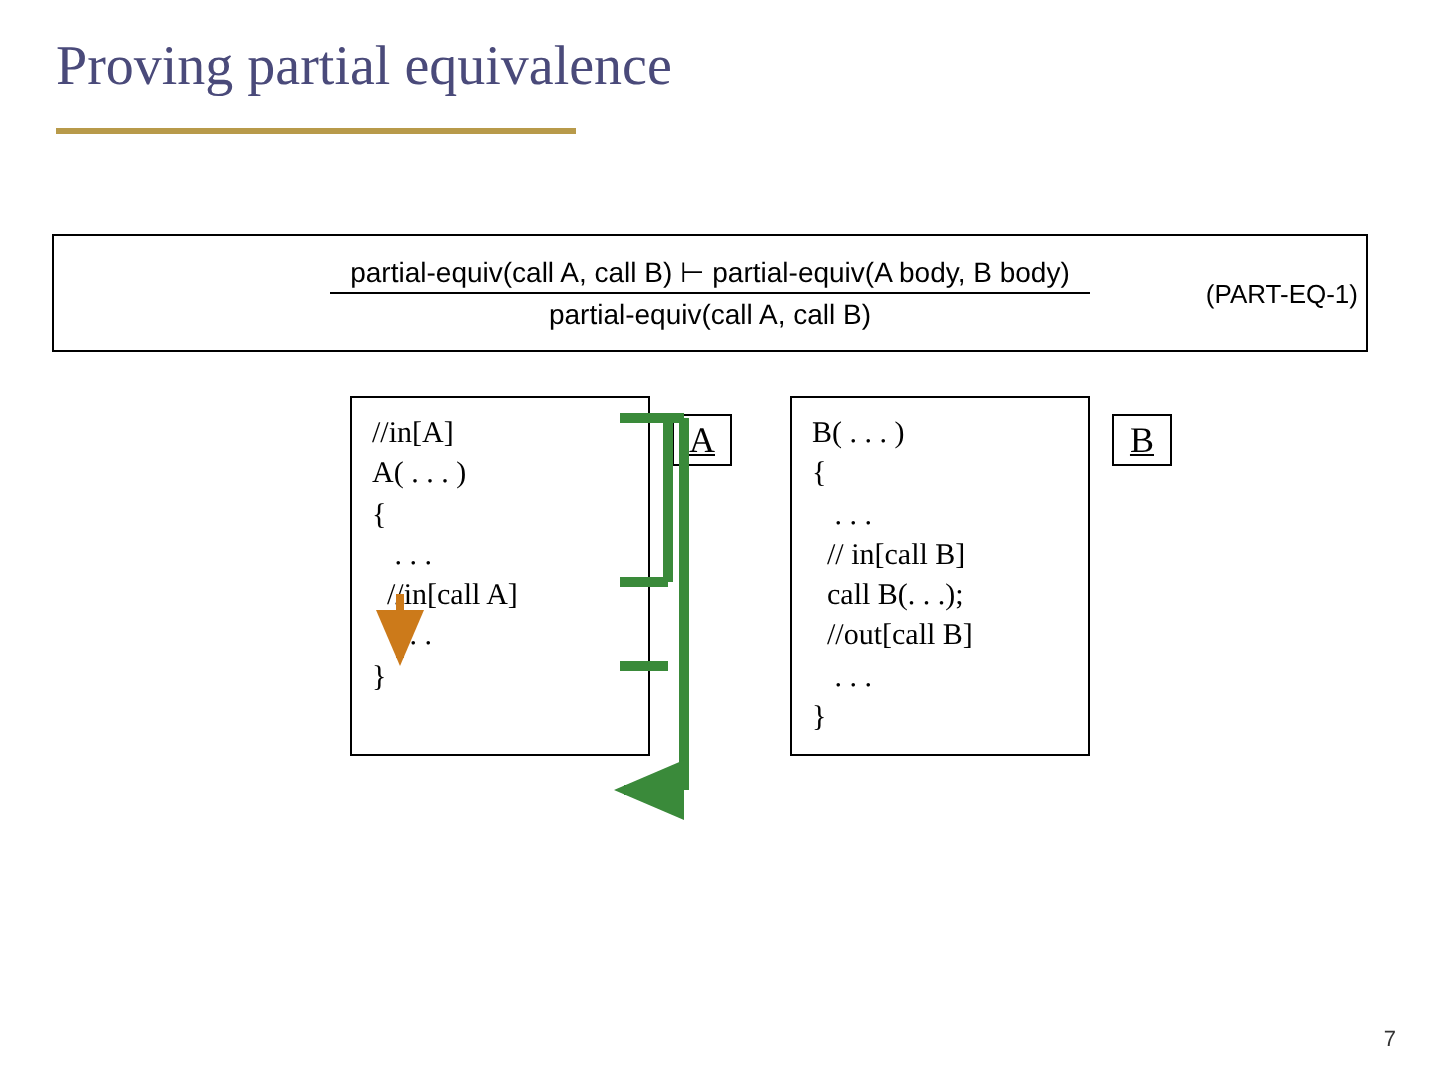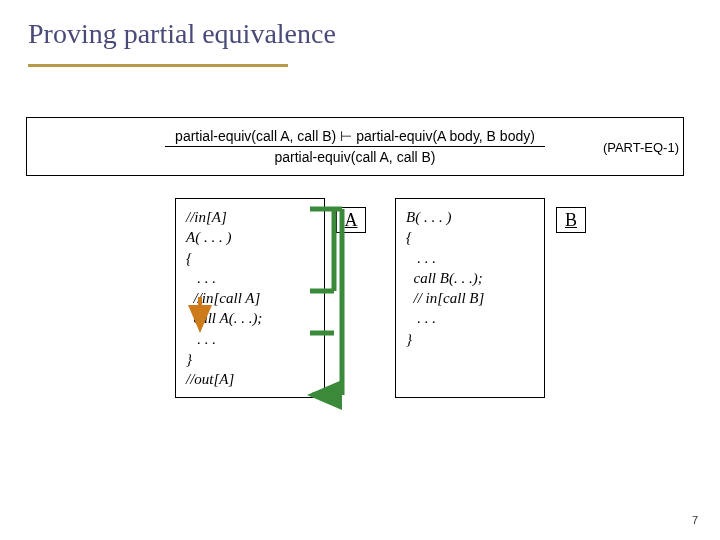--- a/index.html
+++ b/index.html
@@ -56,21 +56,21 @@
   .code-box {
     border: 1px solid #000;
     width: 150px;
     padding: 8px 10px;
     font-family: 'Times New Roman', serif;
     font-size: 15px;
     line-height: 1.35;
     position: relative;
     background: #fff;
   }
-  .code-box .line { white-space: pre; font-style: italic; }
+  .code-box .line { white-space: pre; }
   .label-badge {
     position: absolute;
     top: 8px;
     right: -42px;
     width: 30px;
     height: 26px;
     border: 1px solid #000;
     background: #fff;
     text-align: center;
     font-size: 18px;
@@ -109,24 +109,22 @@
 
 <div class="code-row">
 
   <div class="code-box">
     <div class="label-badge">A</div>
     <div class="line">//in[A]</div>
     <div class="line">A( . . . )</div>
     <div class="line">{</div>
     <div class="line">   . . .</div>
     <div class="line">  //in[call A]</div>
-    <div class="line">  call A(. . .);</div>
     <div class="line">   . . .</div>
     <div class="line">}</div>
-    <div class="line">//out[A]</div>
 
     <svg class="arrow-svg" width="200" height="220" style="left:-6px; top:-4px;">
       <defs>
         <marker id="ahGreen" markerWidth="8" markerHeight="8" refX="6" refY="3" orient="auto">
           <path d="M0,0 L7,3 L0,6 Z" fill="#3a8a3a"></path>
         </marker>
         <marker id="ahOrange" markerWidth="8" markerHeight="8" refX="6" refY="3" orient="auto">
           <path d="M0,0 L7,3 L0,6 Z" fill="#cc7a1a"></path>
         </marker>
       </defs>
@@ -142,21 +140,22 @@
 
       <line x1="30" y1="102" x2="30" y2="134" stroke="#cc7a1a" stroke-width="4" marker-end="url(#ahOrange)"></line>
     </svg>
   </div>
 
   <div class="code-box">
     <div class="label-badge">B</div>
     <div class="line">B( . . . )</div>
     <div class="line">{</div>
     <div class="line">   . . .</div>
+    <div class="line">  // in[call B]</div>
     <div class="line">  call B(. . .);</div>
-    <div class="line">  // in[call B]</div>
+    <div class="line">  //out[call B]</div>
     <div class="line">   . . .</div>
     <div class="line">}</div>
   </div>
 
 </div>
 
 <div class="pagenum">7</div>
 
 </body></html>

